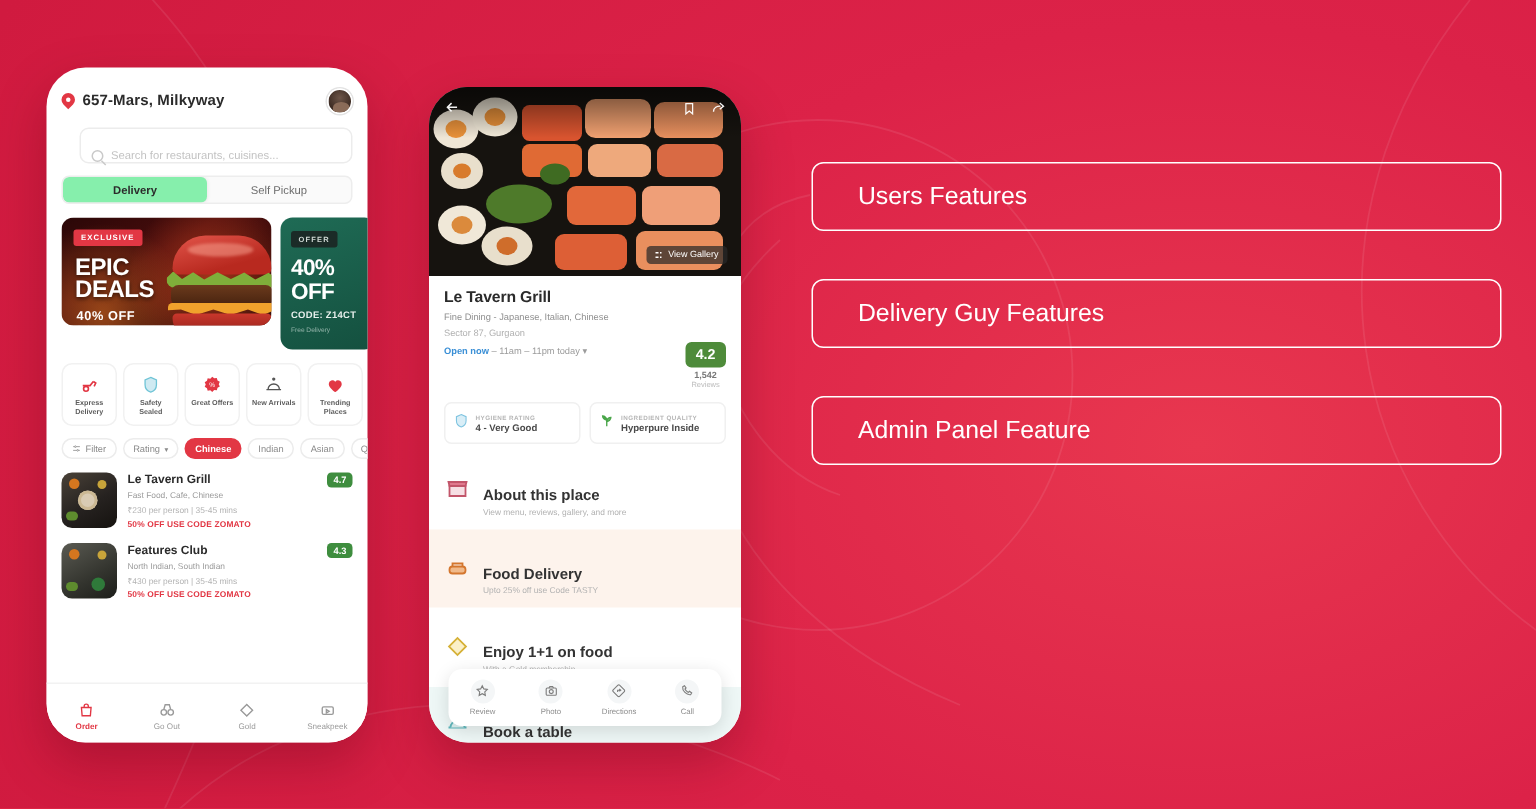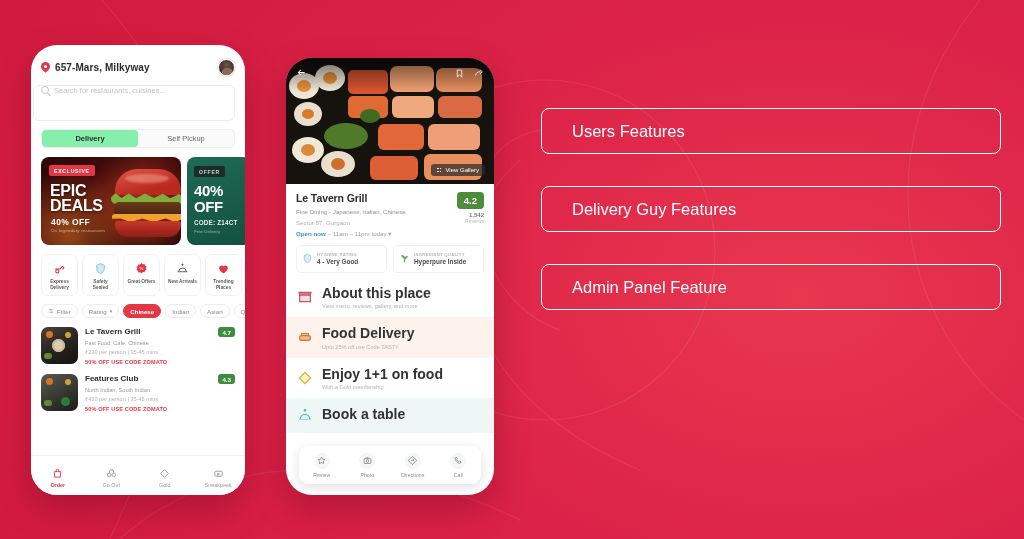--- a/index.html
+++ b/index.html
@@ -49,43 +49,43 @@
     background: radial-gradient(circle at 50% 35%, #6d5548 0%, #3b2a22 70%, #241814 100%);
     border: 1.5px solid #fff; box-shadow: 0 0 0 1px #e3e3e3;
     position: relative; overflow: hidden;
   }
   .avatar::after {
     content: ""; position: absolute; left: 3px; bottom: 0; width: 11px; height: 7px;
     border-radius: 50% 50% 0 0; background: #8a6b58;
   }
 
   .search-box {
-    margin: 9px 10px 0 2px; height: 36px;
+    margin: 9px 10px 0 22px; height: 24px;
     border: 1px solid #ececec; border-radius: 6px;
-    display: flex; align-items: flex-start; gap: 5px; padding: 0 7px;
+    display: flex; align-items: flex-end; gap: 5px; padding: 0 7px;
     background: #fff;
   }
   .mag { width: 8px; height: 8px; border: 1.2px solid #c9c9c9; border-radius: 50%; position: relative; flex: none; }
   .mag::after { content:""; position: absolute; right: -3px; bottom: -2px; width: 4px; height: 1.2px; background: #c9c9c9; transform: rotate(45deg); }
   .search-ph { font-size: 7.5px; color: #c3c3c3; }
 
   .seg {
     margin: 8px 10px 0 10px; height: 19px;
     border: 1px solid #ededed; border-radius: 5px;
     display: flex; overflow: hidden; background: #fafafa;
   }
   .seg > div {
     flex: 1; display: flex; align-items: center; justify-content: center;
     font-size: 7.5px; color: #6d6d6d;
   }
   .seg > div.active { background: #86efac; color: #2b2b2b; font-weight: bold; box-shadow: 0 0 3px rgba(0,0,0,.10); border-radius: 4px; }
 
   .banner-row { display: flex; gap: 6px; margin: 9px 0 0 10px; }
   .banner {
-    width: 140px; height: 88px; border-radius: 8px; overflow: hidden;
+    width: 140px; height: 72px; border-radius: 8px; overflow: hidden;
     position: relative; flex: none;
     background:
       radial-gradient(circle at 72% 58%, rgba(255,90,40,.55) 0%, rgba(120,10,10,0) 52%),
       radial-gradient(circle at 20% 88%, rgba(255,140,40,.45) 0%, rgba(60,5,5,0) 46%),
       linear-gradient(150deg, #2a0707 0%, #4a0d0d 40%, #1a0404 100%);
   }
   .burger {
     position: absolute; right: -6px; top: 12px; width: 78px; height: 68px;
   }
   .bun-top {
@@ -205,37 +205,37 @@
   .grid-ico i { width: 1.6px; height: 1.6px; background: #fff; display: block; }
 
   .rd { padding: 8px 10px 0 10px; }
   .rd-row { display: flex; align-items: flex-start; }
   .rd-left { flex: 1; min-width: 0; }
   .rd-name { font-size: 10.5px; font-weight: bold; color: #2b2b2b; letter-spacing: -.1px; }
   .rd-cui { font-size: 6.2px; color: #8f8f8f; margin-top: 4px; }
   .rd-loc { font-size: 6.2px; color: #b0b0b0; margin-top: 3.5px; }
   .rd-open { font-size: 6.2px; margin-top: 4px; color: #9b9b9b; }
   .rd-open b { color: #3a8fd6; font-weight: 600; }
-  .rd-score { text-align: right; flex: none; }
+  .rd-score { text-align: center; flex: none; margin-top: 36px; }
   .score-box { background: #4e8b3a; color: #fff; font-weight: bold; font-size: 9.5px; padding: 3px 7px; border-radius: 4px; }
   .score-n { font-size: 6px; color: #777; font-weight: bold; margin-top: 3px; }
   .score-l { font-size: 5px; color: #bbb; }
 
   .badges { display: flex; gap: 6px; margin: 8px 10px 0 10px; }
   .badge {
     flex: 1; border: 1px solid #f0f0f0; border-radius: 5px;
     display: flex; align-items: center; gap: 4px; padding: 4px 5px; background: #fff;
   }
   .badge-t { font-size: 4.2px; color: #b6b6b6; letter-spacing: .3px; font-weight: bold; }
   .badge-v { font-size: 6.4px; color: #4a4a4a; font-weight: bold; margin-top: 1px; }
 
   .mitem { display: flex; align-items: center; gap: 8px; padding: 8px 10px; }
   .mitem + .mitem { border-top: 1px solid #f4f4f4; }
   .mi-ico { width: 18px; height: 18px; flex: none; display: flex; align-items: center; justify-content: center; }
-  .mi-t { font-size: 14px; color: #333; font-weight: 600; }
+  .mi-t { font-size: 10px; color: #333; font-weight: 600; margin-top: 17px; }
   .mi-s { font-size: 5.6px; color: #b2b2b2; margin-top: 2.5px; }
 
   .actionbar {
     position: absolute; left: 13px; right: 13px; bottom: 11px; height: 38px;
     background: #fff; border-radius: 9px; box-shadow: 0 3px 12px rgba(0,0,0,.13);
     display: flex; align-items: center;
   }
   .act { flex: 1; text-align: center; }
   .act-circ {
     width: 16px; height: 16px; border-radius: 50%; background: #f4f6f7;

